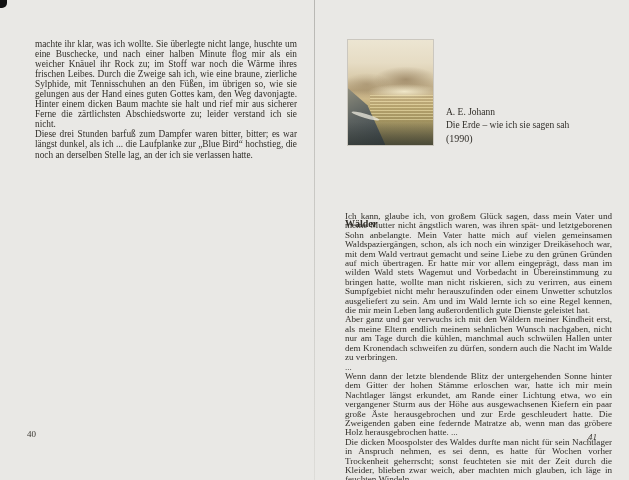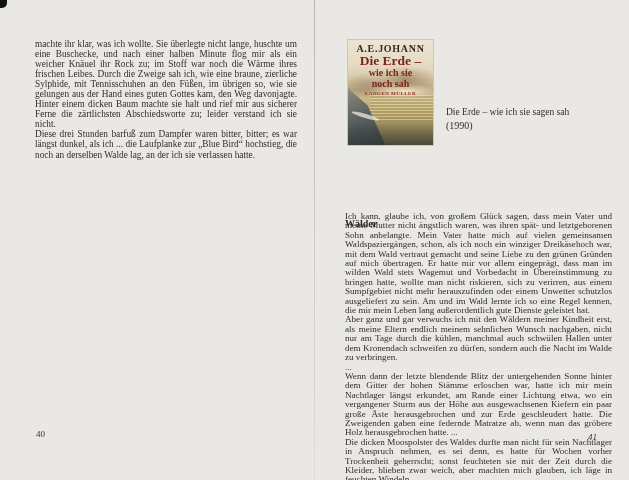--- a/index.html
+++ b/index.html
@@ -32,21 +32,21 @@
   }
   
   .left-text {
     position: absolute; left: 35px; top: 39px; width: 262px;
     font-size: 9.3px; line-height: 10.05px;
     text-align: justify;
     color: #312e29;
   }
   .left-text p, .right-body p { margin: 0; }
   .pageno { position: absolute; font-size: 9px; color: #3a3731; }
-  .pageno-left { left: 27px; top: 429px; margin-left: 9px; }
+  .pageno-left { left: 27px; top: 429px; }
   .pageno-right { left: 588px; top: 432px; font-style: italic; }
   
   .cover {
     position: absolute; left: 348px; top: 40px;
     width: 85px; height: 105px;
     overflow: hidden;
     box-shadow: 0 0 0 1px rgba(125,115,95,0.28);
     background:
       linear-gradient(180deg,
         #ece5d2 0%, #e6dcc4 22%, #d9cbab 36%, #b6a27c 48%,
@@ -130,44 +130,38 @@
 <body>
 
 <div class="scan">
 
   <div class="corner-mark"></div>
   <div class="gutter"></div>
 
   <div>
     <div class="left-text">
       <p>machte ihr klar, was ich wollte. Sie überlegte nicht lange, huschte um eine Buschecke, und nach einer halben Minute flog mir als ein weicher Knäuel ihr Rock zu; im Stoff war noch die Wärme ihres frischen Leibes. Durch die Zweige sah ich, wie eine braune, zierliche Sylphide, mit Tennisschuhen an den Füßen, im übrigen so, wie sie gelungen aus der Hand eines guten Gottes kam, den Weg davonjagte. Hinter einem dicken Baum machte sie halt und rief mir aus sicherer Ferne die zärtlichsten Abschiedsworte zu; leider verstand ich sie nicht.</p>
-      <p>Diese drei Stunden barfuß zum Dampfer waren bitter, bitter; es war längst dunkel, als ich ... die Laufplanke zur „Blue Bird“ hochstieg, die noch an derselben Walde lag, an der ich sie verlassen hatte.</p>
+      <p>Diese drei Stunden barfuß zum Dampfer waren bitter, bitter; es war längst dunkel, als ich ... die Laufplanke zur „Blue Bird“ hochstieg, die noch an derselben Stelle lag, an der ich sie verlassen hatte.</p>
     </div>
     <div class="pageno pageno-left">40</div>
   </div>
 
   <div>
 
     <div class="cover">
       <div class="cloud-band"></div>
       <div class="horizon-glow"></div>
       <div class="sea-shimmer"></div>
       <div class="dark-slope"></div>
       <div class="foam"></div>
       <div class="sea-bottom"></div>
-      <div class="cover-text">
-        <div class="cover-author">A.E.JOHANN</div>
-        <div class="cover-title1">Die Erde –</div>
-        <div class="cover-title2">wie ich sie</div>
-        <div class="cover-title3">noch sah</div>
-        <div class="cover-publisher">LANGEN MÜLLER</div>
-      </div>
     </div>
 
     <div class="citation">
+      <div>A. E. Johann</div>
       <div>Die Erde – wie ich sie sagen sah</div>
       <div class="year">(1990)</div>
     </div>
 
     <div class="right-heading">Wälder</div>
 
     <div class="right-body">
       <p>Ich kann, glaube ich, von großem Glück sagen, dass mein Vater und meine Mutter nicht ängstlich waren, was ihren spät- und letztgeborenen Sohn anbelangte. Mein Vater hatte mich auf vielen gemeinsamen Waldspaziergängen, schon, als ich noch ein winziger Dreikäsehoch war, mit dem Wald vertraut gemacht und seine Liebe zu den grünen Gründen auf mich übertragen. Er hatte mir vor allem eingeprägt, dass man im wilden Wald stets Wagemut und Vorbedacht in Übereinstimmung zu bringen hatte, wollte man nicht riskieren, sich zu verirren, aus einem Sumpfgebiet nicht mehr herauszufinden oder einem Unwetter schutzlos ausgeliefert zu sein. Am und im Wald lernte ich so eine Regel kennen, die mir mein Leben lang außerordentlich gute Dienste geleistet hat.</p>
       <p>Aber ganz und gar verwuchs ich mit den Wäldern meiner Kindheit erst, als meine Eltern endlich meinem sehnlichen Wunsch nachgaben, nicht nur am Tage durch die kühlen, manchmal auch schwülen Hallen unter dem Kronendach schweifen zu dürfen, sondern auch die Nacht im Walde zu verbringen.</p>
       <p>...</p>

